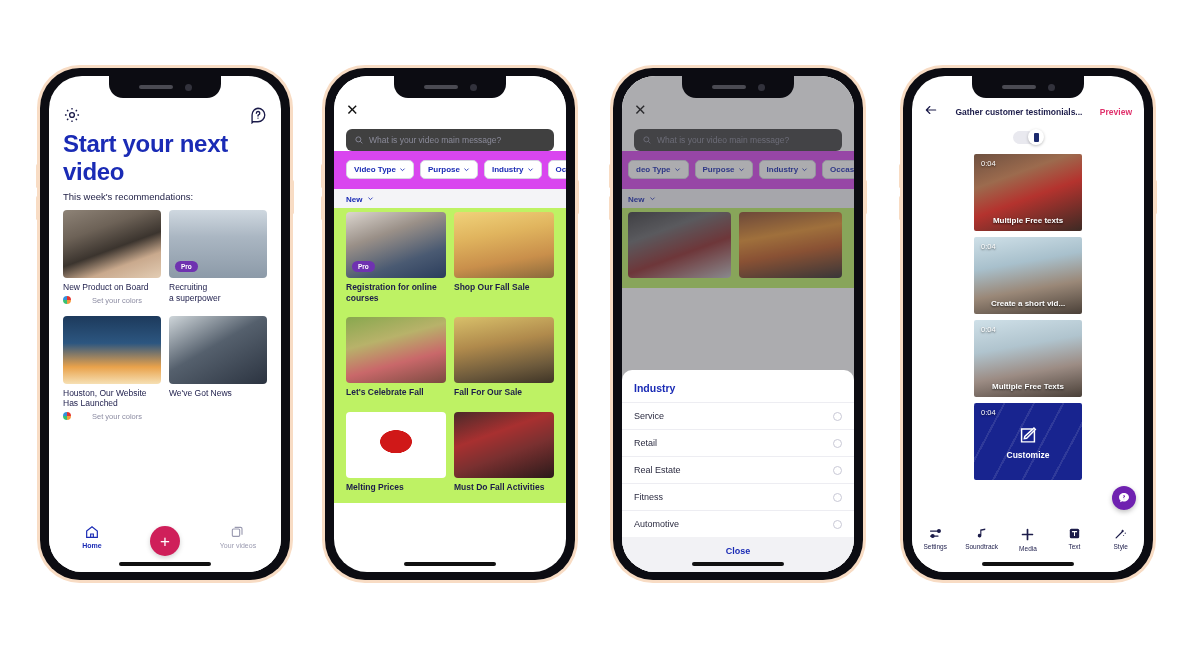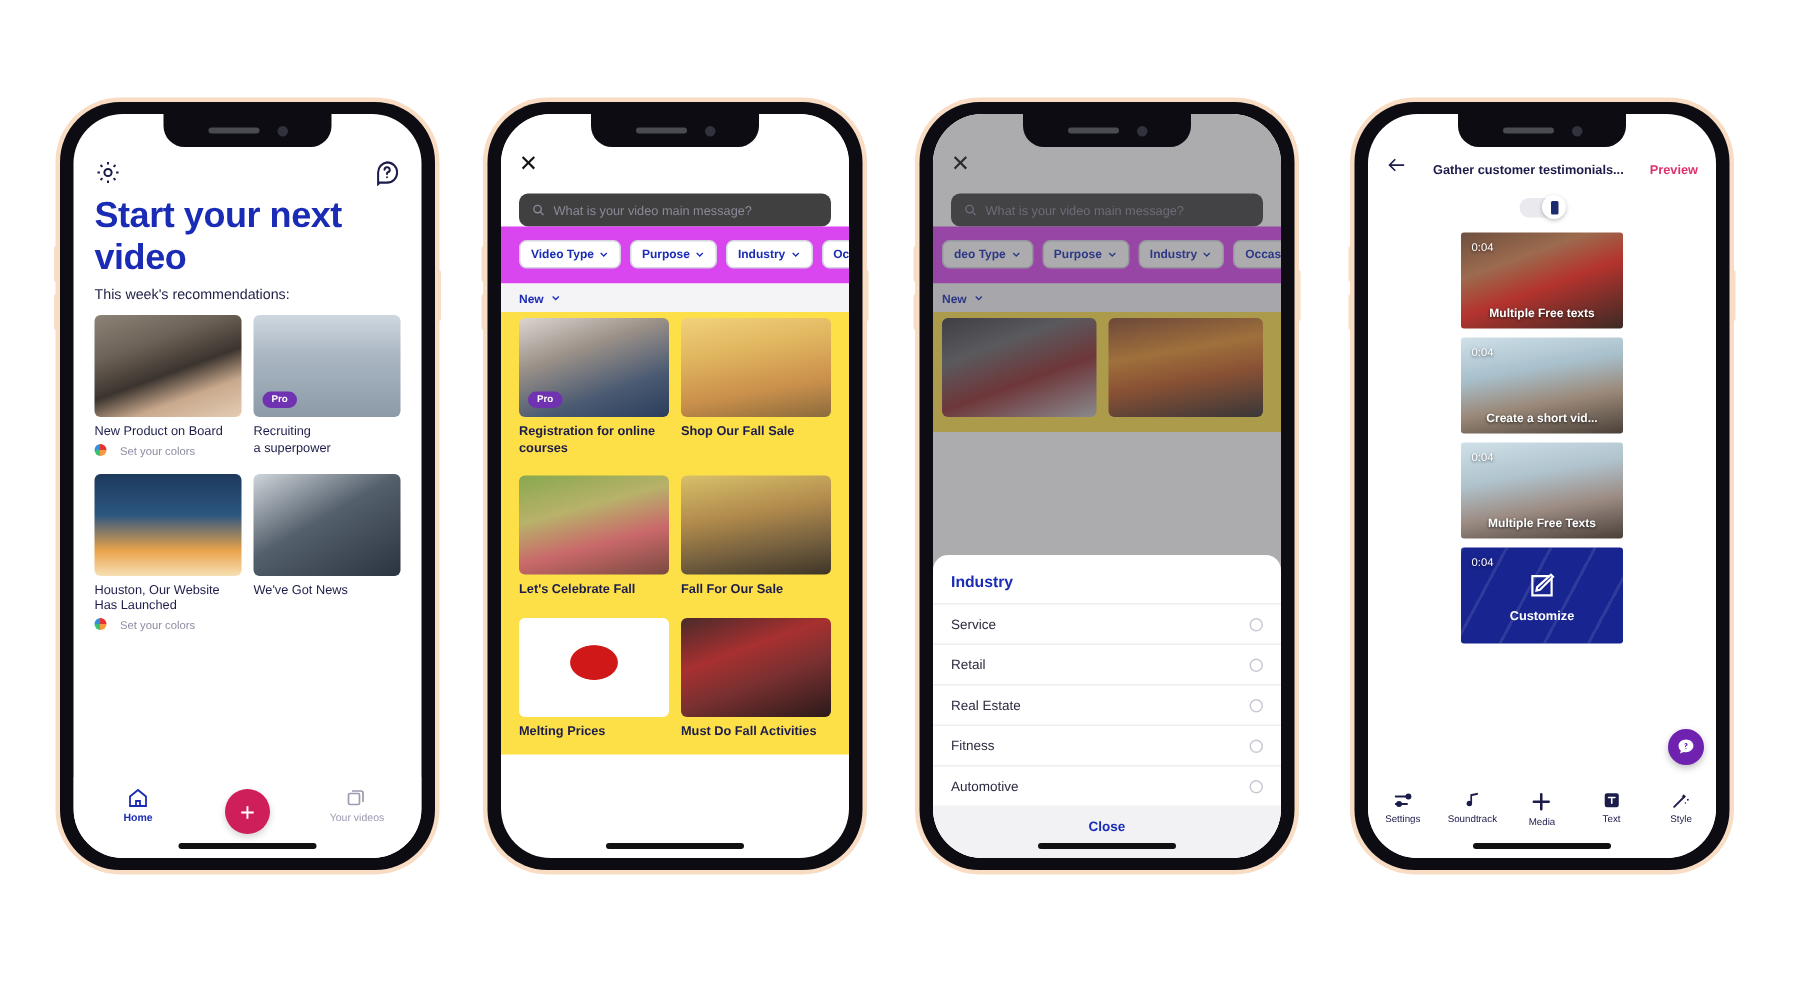--- a/index.html
+++ b/index.html
@@ -47,21 +47,21 @@
 
   
   #phone1 { left: 40px; top: 68px; }
   .p1-top { display:flex; justify-content:space-between; align-items:center; padding: 30px 14px 0 14px; }
   .icon-btn { width:18px; height:18px; color:#1c1c4a; }
   .p1-title { font-size: 24px; font-weight: 700; color:#1a2bb5; padding: 6px 14px 0 14px; letter-spacing:-0.3px; }
   .p1-sub { font-size: 9.5px; color:#232348; padding: 5px 14px 0 14px; }
   .cards { display:grid; grid-template-columns: 1fr 1fr; gap: 4px 8px; padding: 8px 14px 0 14px; }
   .card-thumb { width: 100%; height: 68px; border-radius: 4px; position: relative; overflow:hidden; }
   .card-title { font-size: 8.5px; font-weight:400; color:#1c1c4a; line-height: 1.25; margin-top:4px; }
-  .card-sub { font-size: 7.5px; color:#8d8da3; margin-top:3px; display:flex; align-items:center; gap:9px; }
+  .card-sub { font-size: 7.5px; color:#8d8da3; margin-top:3px; display:flex; align-items:center; gap:21px; }
   .palette-dot { width:8px; height:8px; border-radius:50%;
      background: conic-gradient(#e3342f 0 25%, #f6993f 0 50%, #38c172 0 75%, #3490dc 0 100%); display:inline-block; }
   .pro-badge {
     position:absolute; left:6px; bottom:6px;
     background:#6f32b0; color:#fff; font-size:6.5px; font-weight:700;
     padding:2px 6px; border-radius:8px;
   }
   .p1-nav {
     position:absolute; bottom:0; left:0; right:0; height: 54px; background:#fff;
     display:flex; align-items:flex-start; justify-content:space-around; padding-top:6px;
@@ -86,21 +86,21 @@
     display:flex; align-items:center; gap:5px; padding: 0 8px;
     font-size: 8.5px; color:#8a8a99;
   }
   .chips { display:flex; gap:6px; padding: 9px 12px 10px 12px; background:#d946ef; overflow:hidden; }
   .chip {
     border:1px solid #d6d6e2; border-radius:5px; background:#fff;
     font-size:8px; font-weight:700; color:#1a2bb5;
     padding: 4px 7px; white-space:nowrap; display:flex; align-items:center; gap:3px;
   }
   .sortbar { background:#f4f4f7; padding: 6px 12px 4px 12px; font-size:8px; font-weight:700; color:#1a2bb5; }
-  .grid2 { background:#fde047; display:grid; grid-template-columns:1fr 1fr; gap: 6px 8px; padding: 4px 12px 10px 12px; }
+  .grid2 { background:#bef264; display:grid; grid-template-columns:1fr 1fr; gap: 6px 8px; padding: 4px 12px 10px 12px; }
   .g-thumb { width:100%; height:66px; border-radius:4px; position:relative; overflow:hidden; }
   .g-title { font-size:8.5px; font-weight:700; color:#1c1c4a; line-height:1.25; margin-top:4px; }
 
   
   .dim-overlay { position:absolute; inset:0; background:rgba(70,70,78,.45); z-index:20; }
   .sheet {
     position:absolute; left:0; right:0; bottom:0; z-index:30;
     background:#fff; border-top-left-radius:10px; border-top-right-radius:10px;
     padding-top: 8px;
   }
@@ -120,21 +120,21 @@
   #phone4 { left: 903px; top: 68px; }
   .ed-head { display:flex; align-items:center; justify-content:space-between; padding: 27px 12px 0 12px; }
   .ed-title { font-size:8.5px; font-weight:700; color:#1c1c4a; flex:1; text-align:center; overflow:hidden; white-space:nowrap; }
   .ed-preview { font-size:8.5px; font-weight:700; color:#e0306b; }
   .toggle-wrap { display:flex; justify-content:center; padding-top: 10px; }
   .toggle { width:30px; height:13px; border-radius:8px; background:#e9e9ef; position:relative; }
   .toggle .knob { position:absolute; right:-1px; top:-2px; width:16px; height:16px; border-radius:50%;
      background:#fff; box-shadow:0 1px 3px rgba(0,0,0,.25); display:flex; align-items:center; justify-content:center; }
   .toggle .knob i { width:5px; height:9px; background:#1c2a6e; border-radius:1px; display:block; }
   .scenes { display:flex; flex-direction:column; align-items:center; gap:6px; padding-top:10px; }
-  .scene { width:108px; height:64px; position:relative; overflow:hidden; border-radius:2px; }
+  .scene { width:108px; height:77px; position:relative; overflow:hidden; border-radius:2px; }
   .scene .dur { position:absolute; top:5px; left:7px; font-size:7.5px; color:#fff; font-weight:400; text-shadow:0 1px 2px rgba(0,0,0,.6); }
   .scene .cap { position:absolute; bottom:6px; left:0; right:0; text-align:center; font-size:8px; color:#fff; font-weight:700; text-shadow:0 1px 2px rgba(0,0,0,.75); }
   .scene-customize { background:#18248f; display:flex; flex-direction:column; align-items:center; justify-content:center; gap:4px; }
   .scene-customize .cz-lbl { font-size:8.5px; color:#fff; font-weight:700; }
   .help-fab {
     position:absolute; right:8px; bottom:62px; width:24px; height:24px; border-radius:50%;
     background:#6f21b0; display:flex; align-items:center; justify-content:center; z-index:25;
     box-shadow:0 2px 5px rgba(0,0,0,.25);
   }
   .ed-toolbar {

